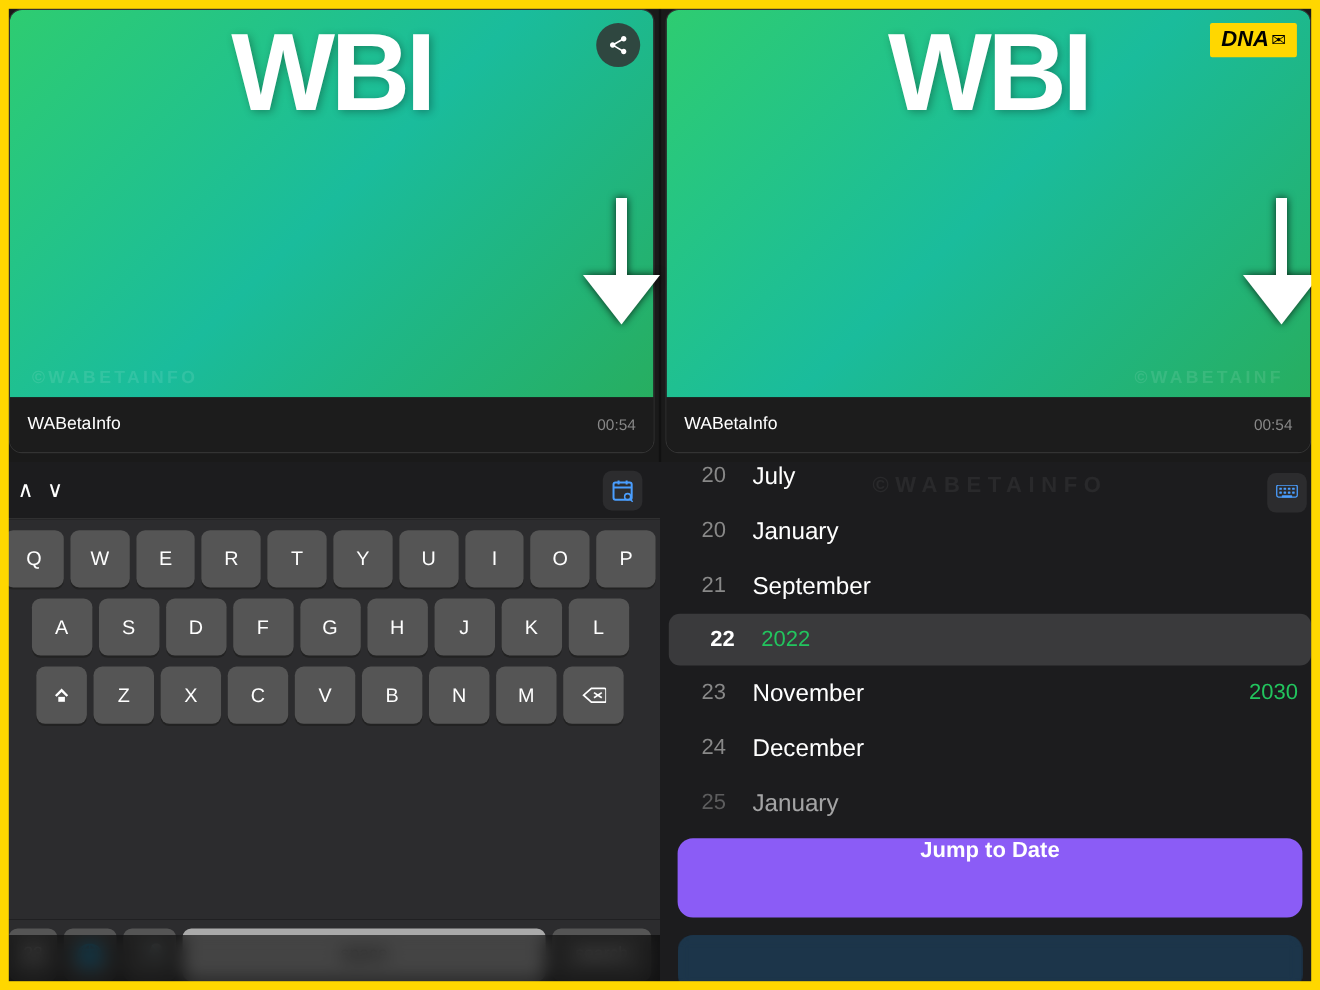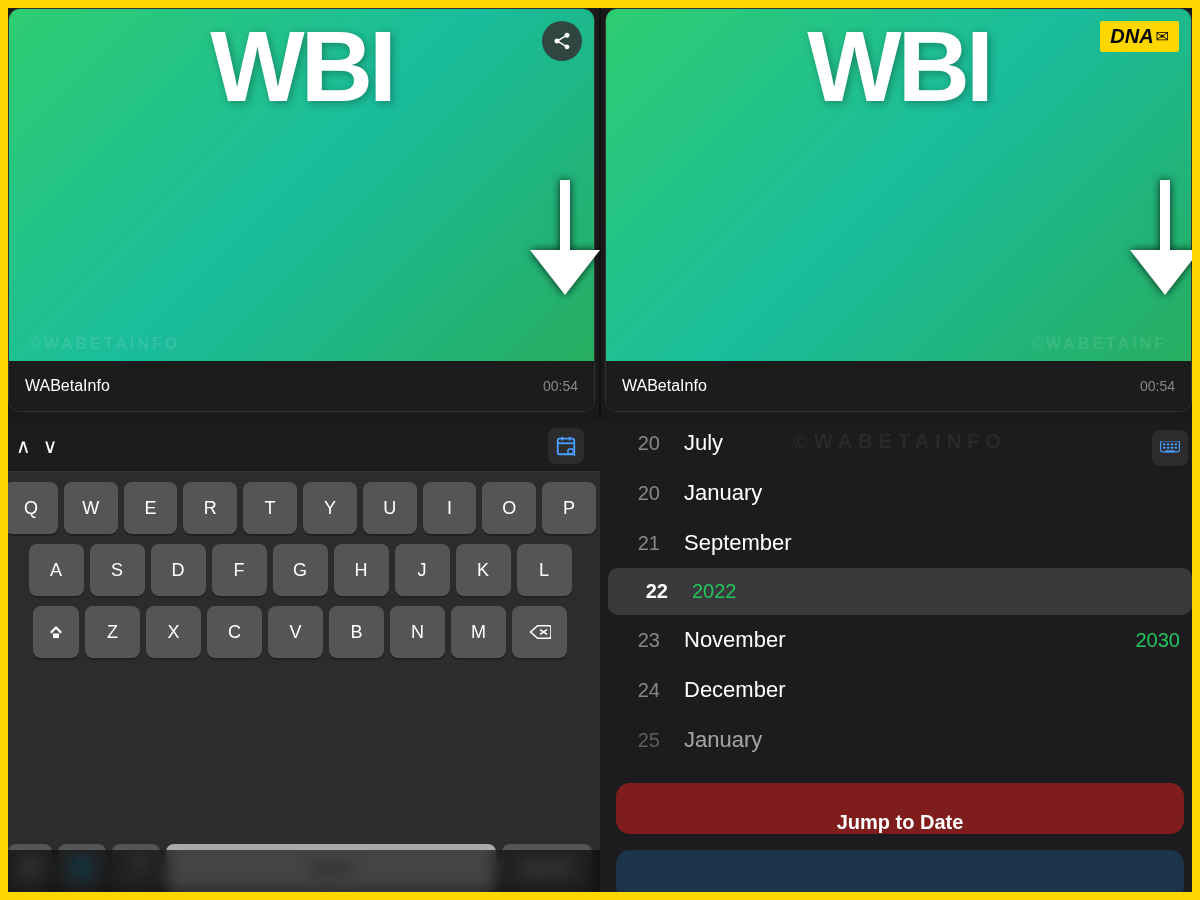--- a/index.html
+++ b/index.html
@@ -403,25 +403,25 @@
 
     .date-year {
       font-size: 20px;
       color: #22c55e;
       font-weight: 400;
     }
 
     
     .jump-btn {
       margin: 10px 16px 16px;
-      background: #7f1d1d;
+      background: #8b5cf6;
       border-radius: 14px;
-      height: 51px;
-      display: flex;
-      align-items: flex-end;
+      height: 72px;
+      display: flex;
+      align-items: flex-start;
       justify-content: center;
       cursor: pointer;
     }
 
     .jump-btn-text {
       color: #fff;
       font-size: 20px;
       font-weight: 600;
     }
 

